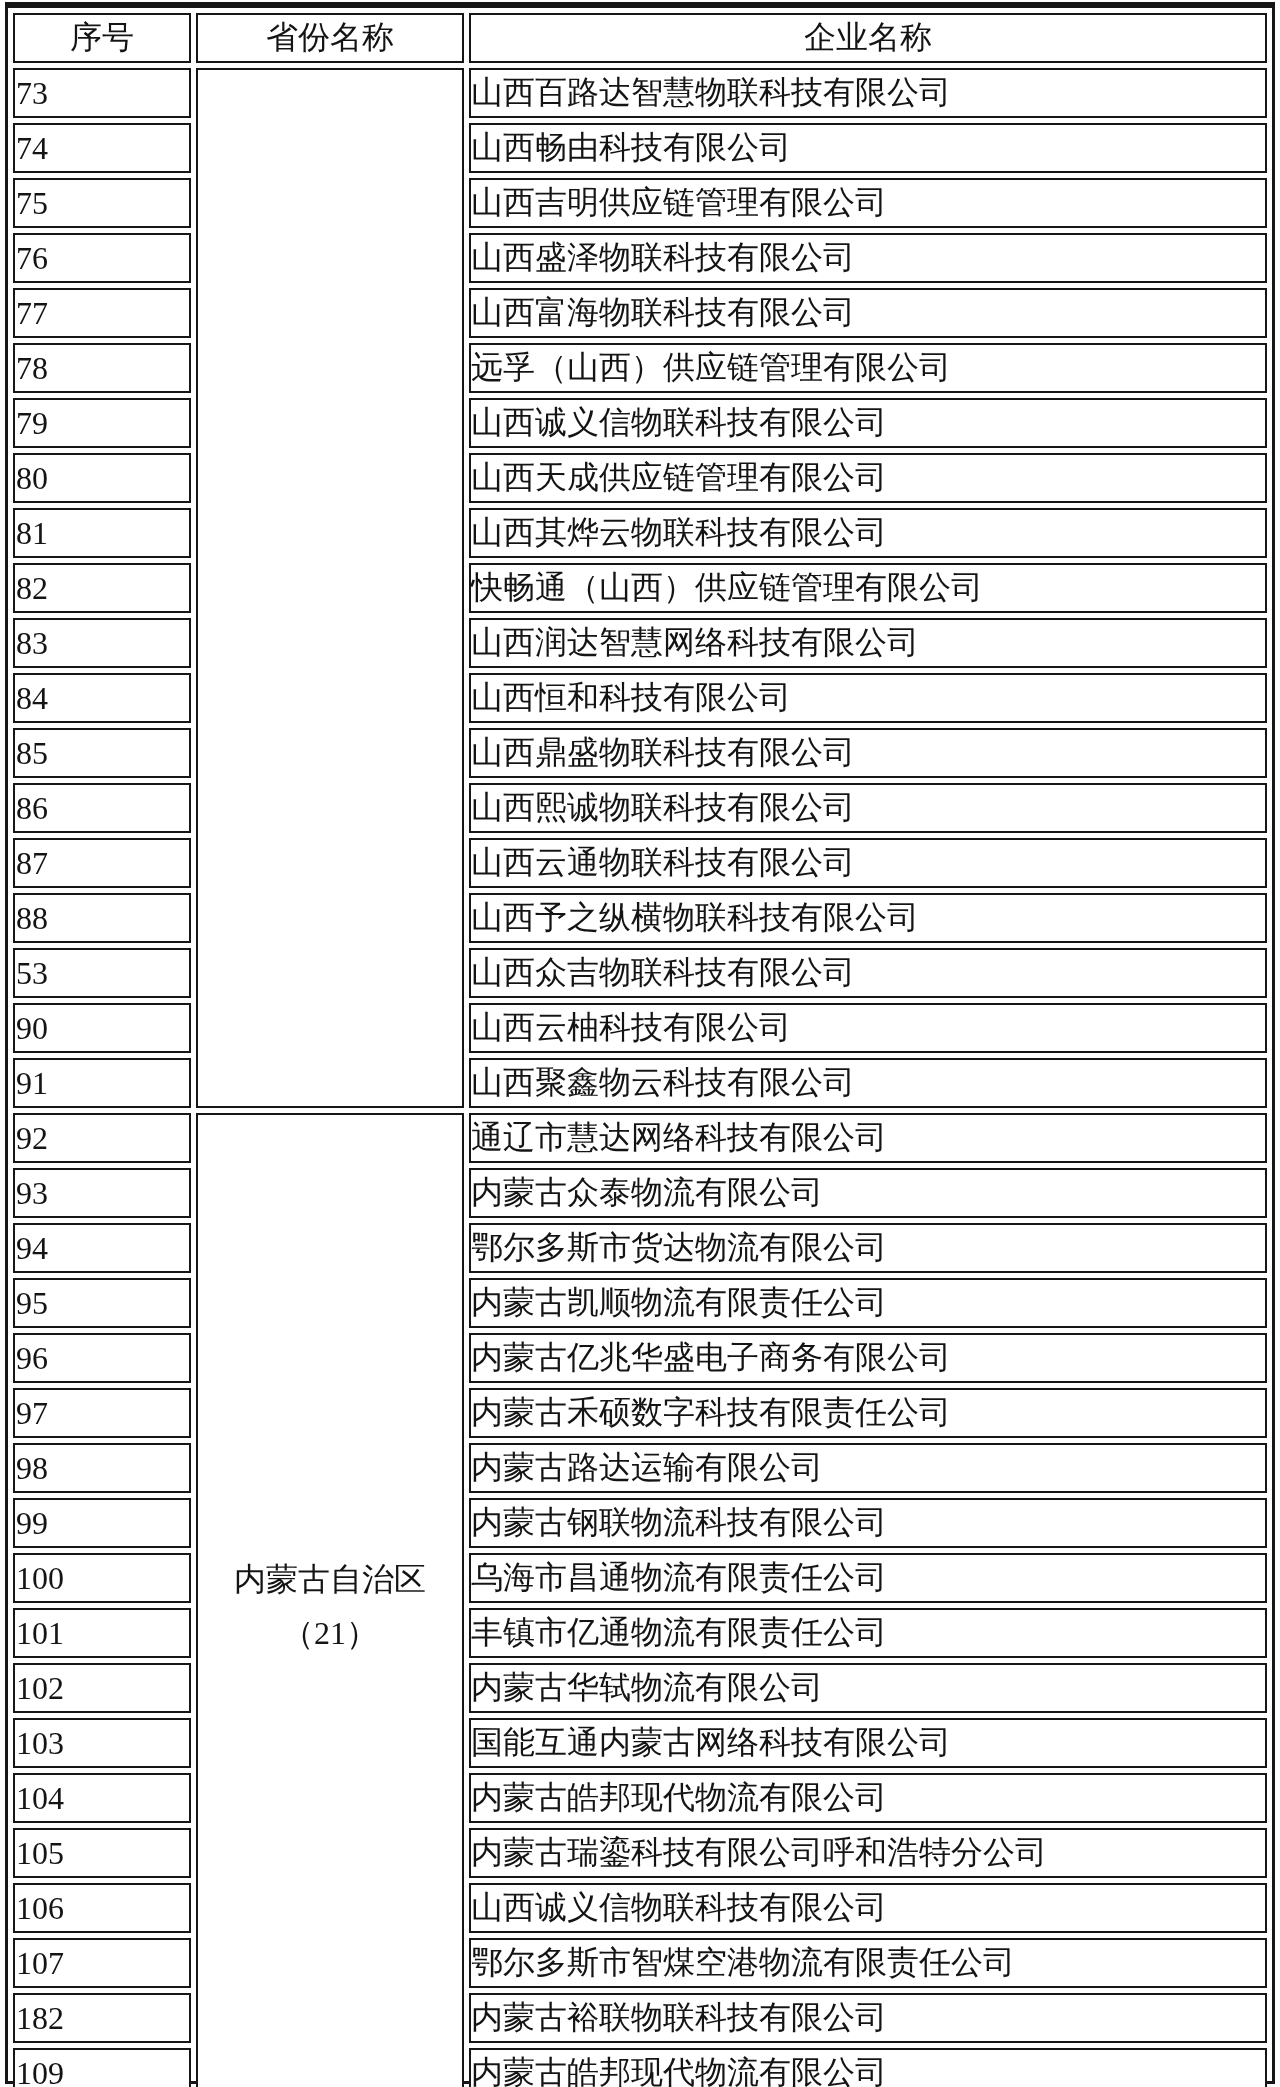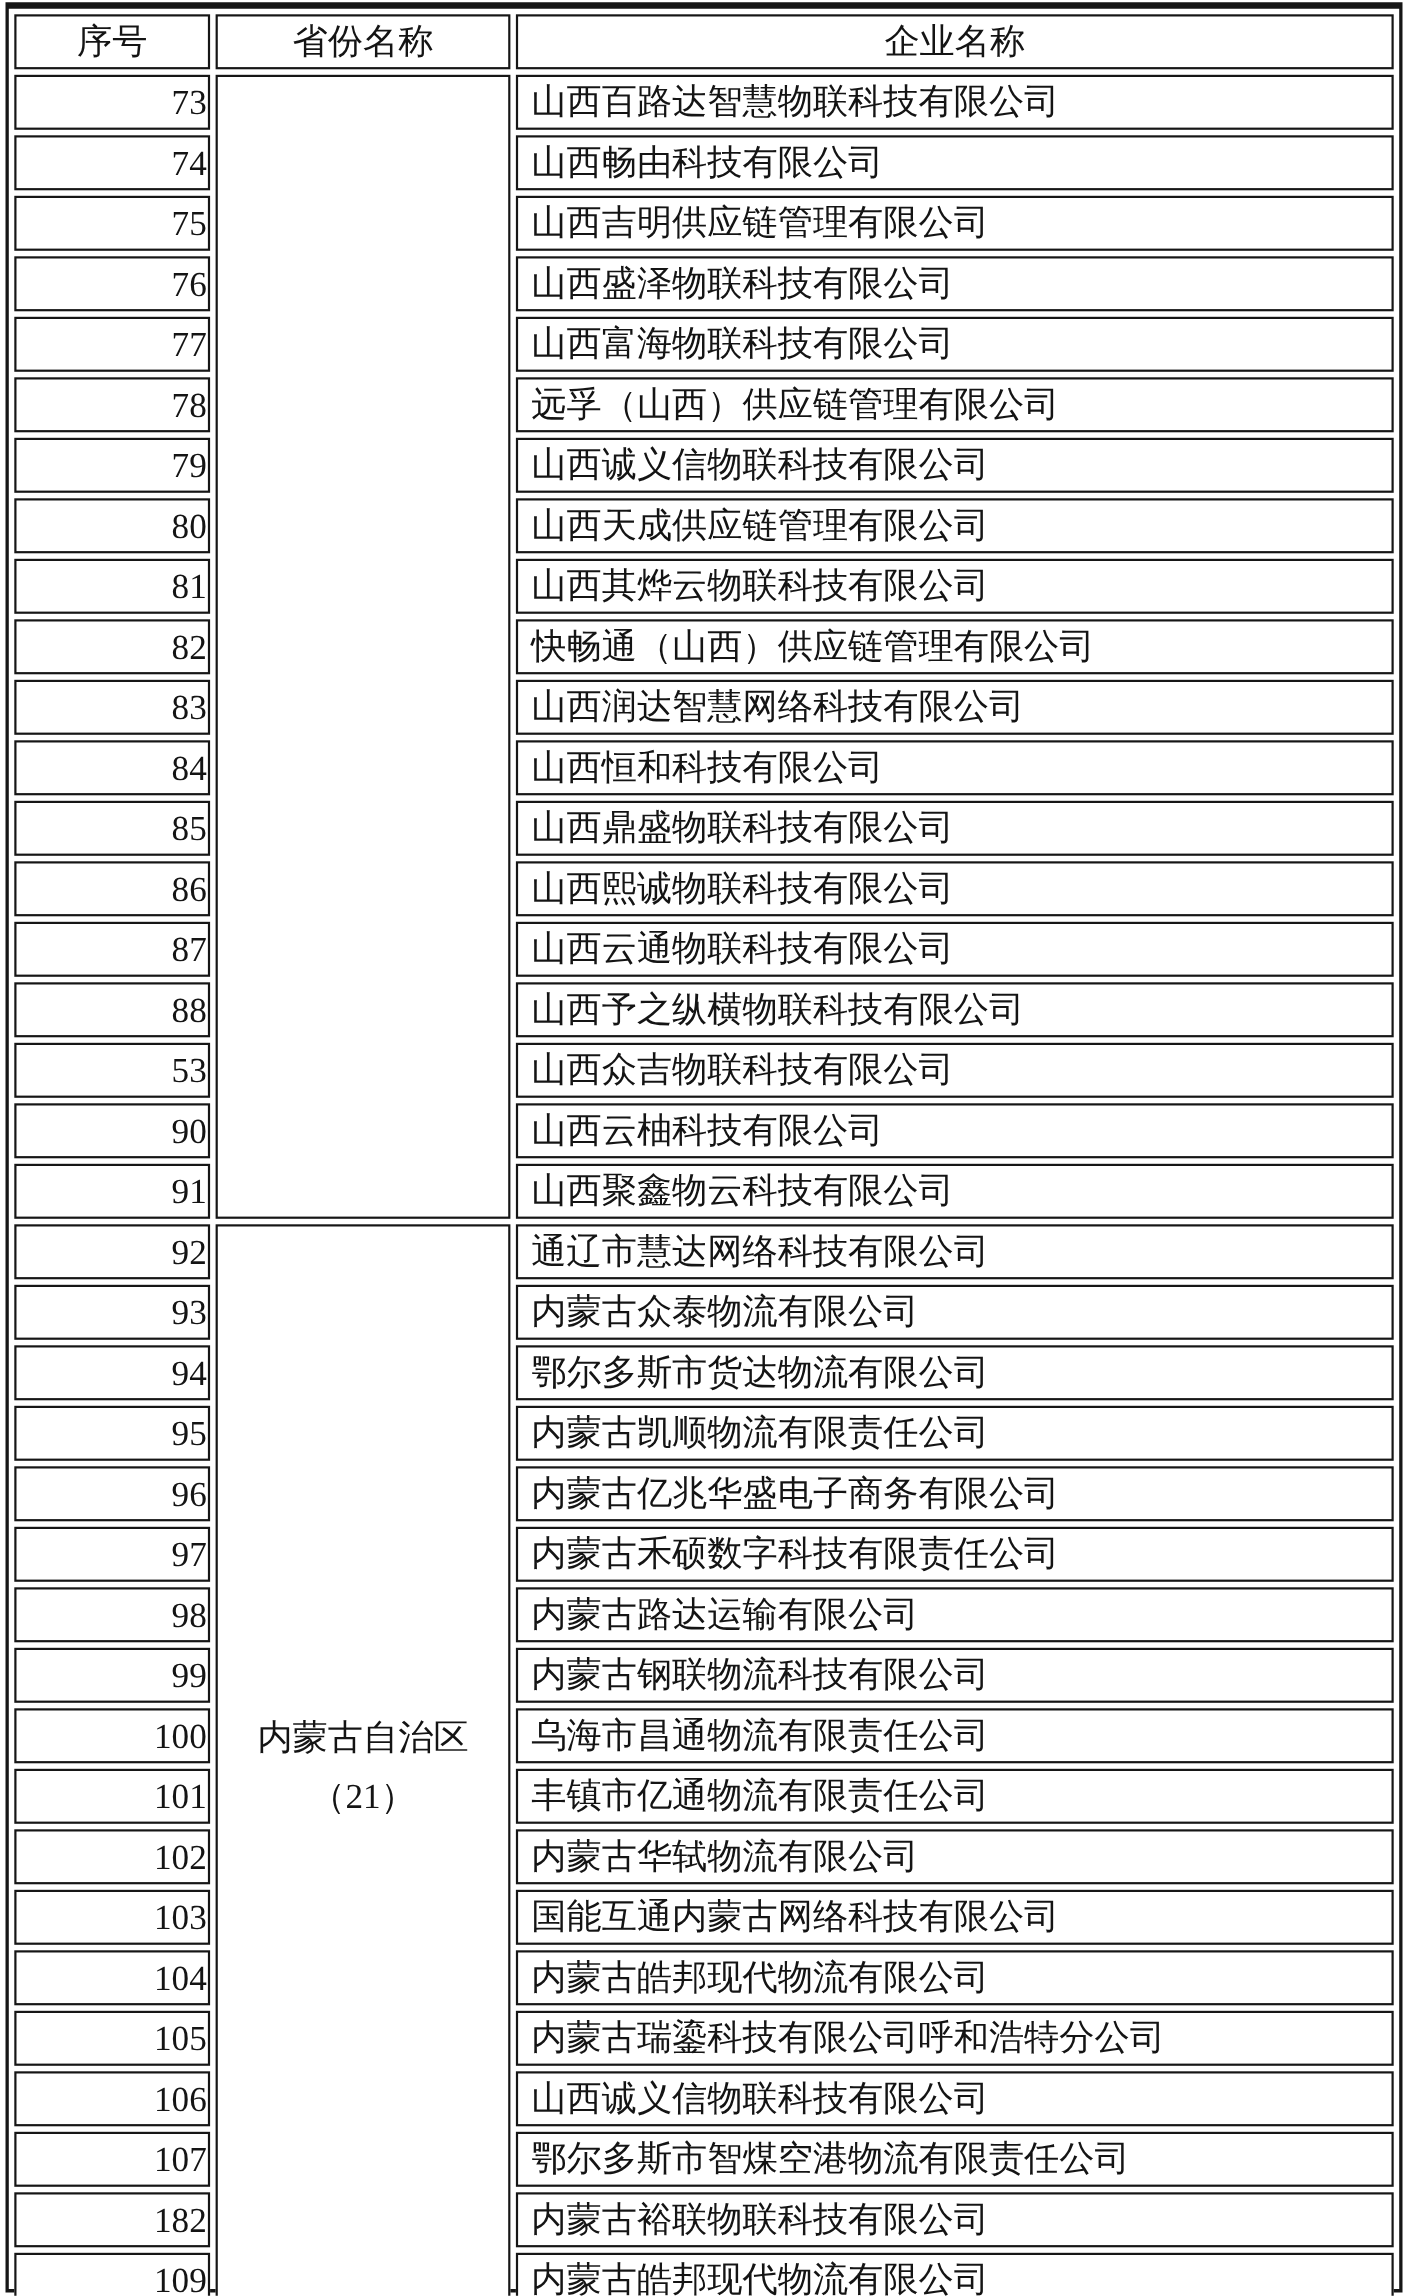--- a/index.html
+++ b/index.html
@@ -45,32 +45,32 @@
   .col-comp { width: auto; }
 
   tr.header-row td {
     height: 50px;
     text-align: center;
     vertical-align: middle;
     margin-left: 12px;
   }
   td.c-no {
     height: 49px;
-    text-align: right;
+    text-align: left;
     vertical-align: middle;
   }
   td.c-prov {
     text-align: center;
     vertical-align: middle;
     line-height: 54px;
   }
   td.c-company {
     text-align: left;
     vertical-align: middle;
-    padding-left: 12px;
+    padding-left: 0;
   }
 </style>
 </head>
 <body>
 
 <div class="page">
   <div class="table-wrap">
     <table class="doc-table">
       <colgroup>
         <col class="col-no">

